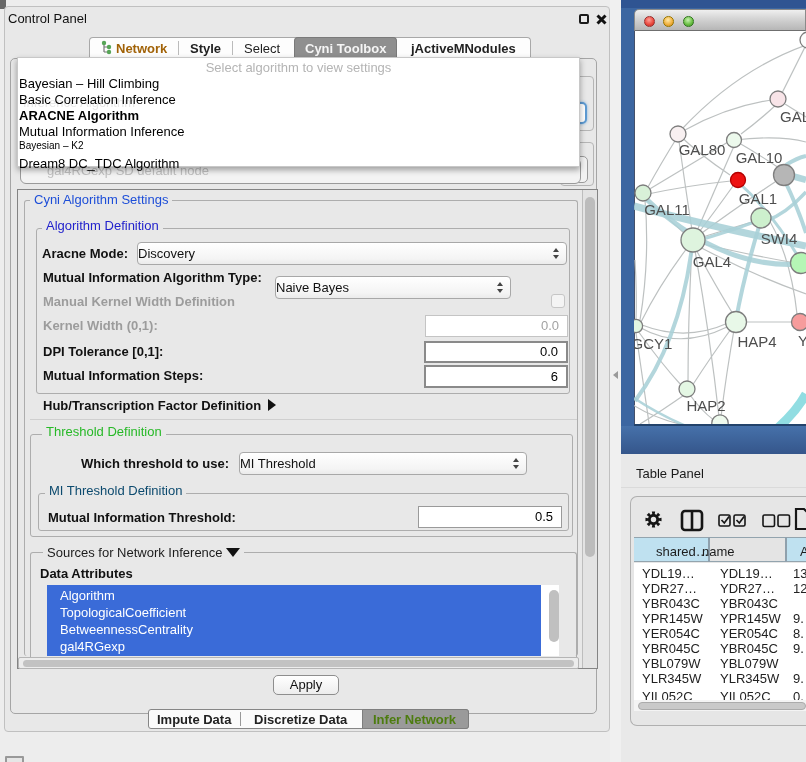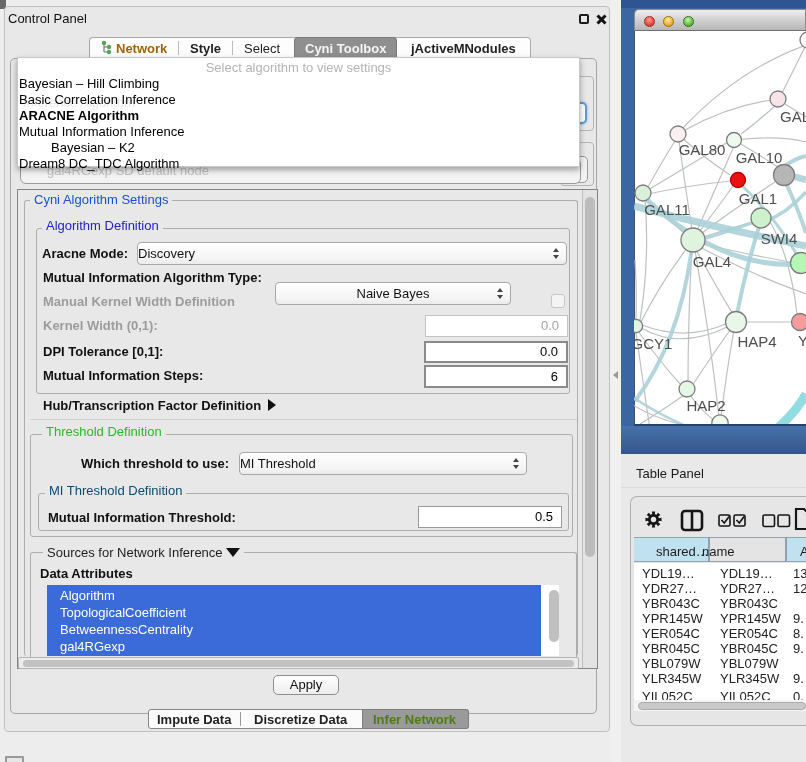--- a/index.html
+++ b/index.html
@@ -62,21 +62,21 @@
 
 <div class="grp" style="left:24px;top:200px;width:554px;height:456px;border-bottom:none;"></div>
 <div class="grplbl" style="left:30px;top:192px;color:#1d4ed8;">Cyni Algorithm Settings</div>
 
 <div class="grp" style="left:36px;top:228px;width:534px;height:166px;"></div>
 <div class="grplbl" style="left:42px;top:218px;color:#2222cc;">Algorithm Definition</div>
 
 <div class="abs b13" style="left:42px;top:246px;">Aracne Mode:</div>
 <div class="combo" style="left:137px;top:242px;width:430px;height:23px;">Discovery<span class="step"></span></div>
 <div class="abs b13" style="left:43px;top:270px;">Mutual Information Algorithm Type:</div>
-<div class="combo" style="left:275px;top:282px;width:236px;height:23px;text-align:center;">Naive Bayes<span class="step"></span></div>
+<div class="combo" style="left:275px;top:276px;width:236px;height:23px;">Naive Bayes<span class="step"></span></div>
 <div class="abs b13" style="left:43px;top:294px;color:#9c9c9c;">Manual Kernel Width Definition</div>
 <div class="abs" style="left:551px;top:294px;width:14px;height:14px;background:#f4f4f4;border:1px solid #c6c6c6;border-radius:3px;"></div>
 <div class="abs b13" style="left:43px;top:318px;color:#9c9c9c;">Kernel Width (0,1):</div>
 <div class="fld" style="left:425px;top:315px;width:143px;height:22px;border:1px solid #c4c4c4;color:#a2a2a2;">0.0</div>
 <div class="abs b13" style="left:43px;top:344px;">DPI Tolerance [0,1]:</div>
 <div class="fld" style="left:424px;top:341px;width:144px;height:22px;border:2px solid #8a8a8a;color:#000;line-height:18px;">0.0</div>
 <div class="abs b13" style="left:43px;top:368px;">Mutual Information Steps:</div>
 <div class="fld" style="left:424px;top:365px;width:144px;height:23px;border:2px solid #8a8a8a;color:#000;line-height:19px;">6</div>
 
 <div class="abs b13" style="left:43px;top:398px;">Hub/Transcription Factor Definition</div>
@@ -120,21 +120,21 @@
 
 <div class="abs" style="left:20px;top:158px;width:561px;height:26px;background:#f3f3f3;border:1px solid #9a9a9a;border-radius:6px;font-size:13px;color:#c0c0c0;line-height:24px;padding-left:26px;">gal4RGexp SD default node</div>
 
 <div class="abs" id="popup" style="left:17px;top:57px;width:563px;height:110px;background:#fff;border:1px solid #c8c8c8;box-shadow:0 3px 6px rgba(0,0,0,0.35);">
   <div class="abs" style="left:0;top:2px;width:100%;text-align:center;font-size:13px;color:#b4b4b4;">Select algorithm to view settings</div>
   <div class="abs" style="left:5px;top:37px;font-size:13px;color:rgba(60,60,60,0.13);">Inference Algorithm</div>
   <div class="abs" style="left:1px;top:18px;font-size:13px;color:#000;">Bayesian – Hill Climbing</div>
   <div class="abs" style="left:1px;top:34px;font-size:13px;color:#000;">Basic Correlation Inference</div>
   <div class="abs" style="left:1px;top:50px;font-size:13px;font-weight:bold;color:#000;">ARACNE Algorithm</div>
   <div class="abs" style="left:1px;top:66px;font-size:13px;color:#000;">Mutual Information Inference</div>
-  <div class="abs" style="left:1px;top:82px;font-size:13px;color:#000;margin-left:32px;">Bayesian – K2</div>
+  <div class="abs" style="left:1px;top:82px;font-size:10px;color:#000;">Bayesian – K2</div>
   <div class="abs" style="left:1px;top:98px;font-size:13px;color:#000;">Dream8 DC_TDC Algorithm</div>
 </div>
 
 <div class="abs" style="left:610px;top:0;width:11px;height:762px;background:#f0f0f0;"></div>
 <div class="abs" style="left:621px;top:0;width:185px;height:454px;background:#3c66a1;"></div>
 <div class="abs" style="left:621px;top:0;width:185px;height:8px;background:#2f5492;"></div>
 <div class="abs" style="left:621px;top:426px;width:185px;height:28px;background:linear-gradient(#4671aa,#35568b);"></div>
 
 <div class="abs" style="left:634px;top:9px;width:172px;height:22px;background:linear-gradient(#efefef,#d3d3d3 45%,#b6b6b6);border:1px solid #8a8a8a;border-bottom:1px solid #6f6f6f;border-radius:5px 0 0 0;"></div>
 <div class="abs" style="left:644px;top:16px;width:10.6px;height:10.6px;border-radius:50%;background:radial-gradient(circle at 4px 3px,#ff9f97,#e8463b 60%,#b52c24);border:0.5px solid #933;"></div>

